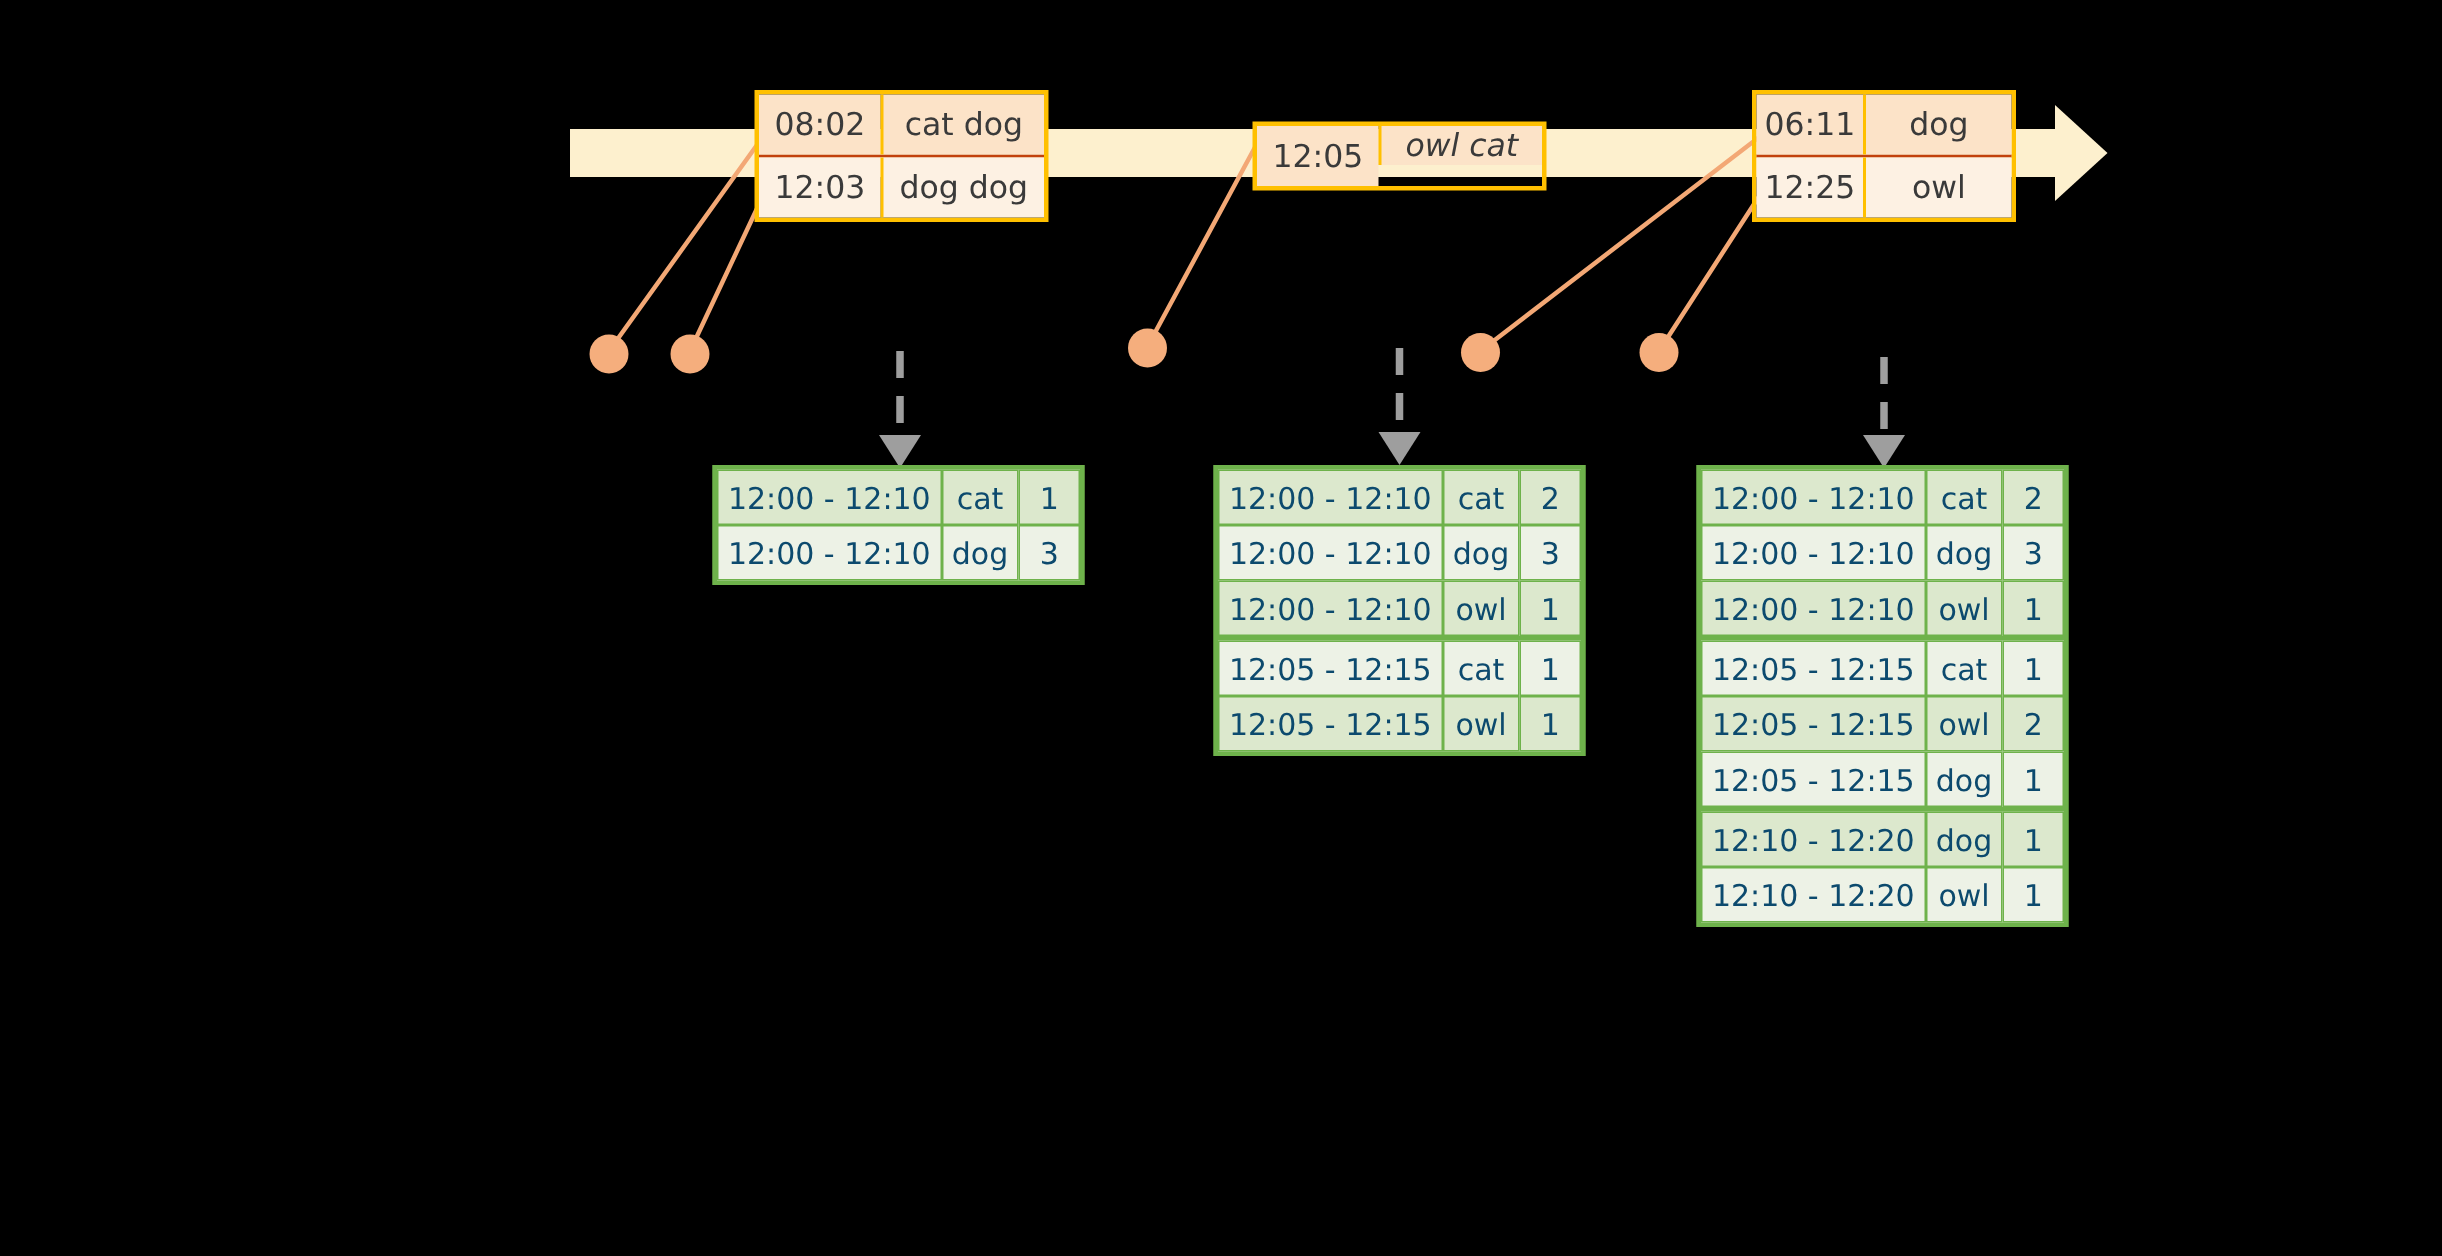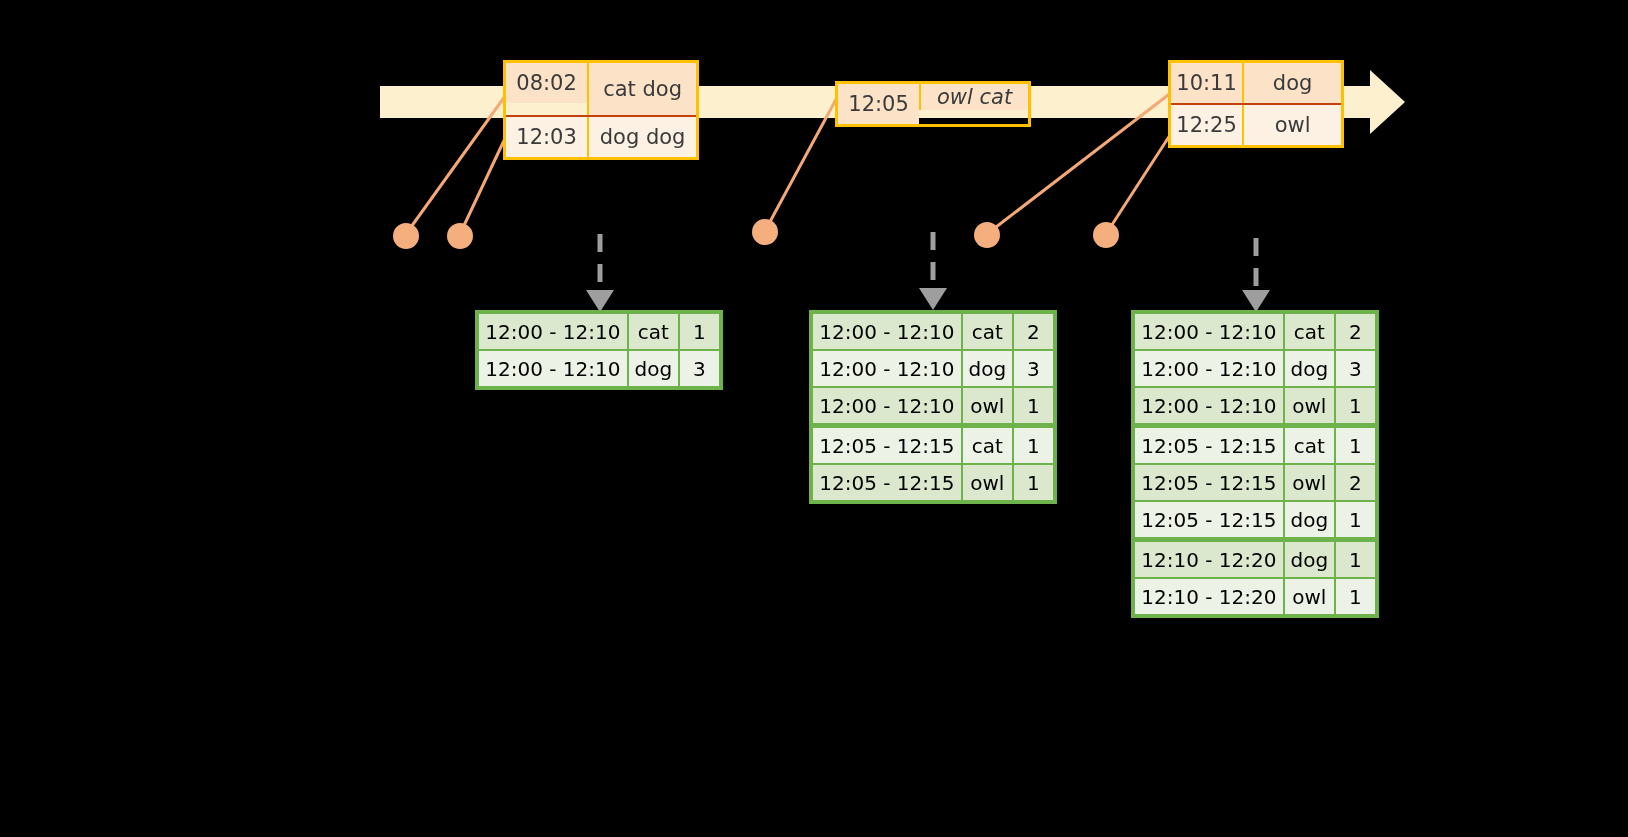--- a/index.html
+++ b/index.html
@@ -17,21 +17,21 @@
       display:flex;align-items:center;justify-content:center;
       font-size:21px;color:#3a3a3a;white-space:nowrap;line-height:1;}
   .evt-words{border-left:2px solid #FFC000;}
   .shade-a .evt-time,.shade-a .evt-words{background:#FCE3C8;}
   .shade-b .evt-time,.shade-b .evt-words{background:#FDF1E3;}
 
   
   .gtable{position:absolute;border:3px solid #6EB24B;box-sizing:border-box;background:#6EB24B;}
   .grow{display:flex;}
   .gcell{display:flex;align-items:center;justify-content:center;
-         font-size:20px;color:#000000;white-space:nowrap;line-height:1;
+         font-size:20px;color:#0c4a6e;white-space:nowrap;line-height:1;
          box-sizing:border-box;border:1px solid #6EB24B;}
   .grow.band-a .gcell{background:#DCE8CD;}
   .grow.band-b .gcell{background:#EDF2E6;}
   .grow.sep{border-top:3px solid #6EB24B;}
   .c-win{justify-content:center;}
   .c-key{justify-content:center;text-align:center;}
   .c-cnt{justify-content:center;}
 </style>
 </head>
 <body>
@@ -69,38 +69,38 @@
     <g fill="#9E9E9E">
       <polygon points="586,290 614,290 600,312"></polygon>
       <polygon points="919,288 947,288 933,310"></polygon>
       <polygon points="1242,290 1270,290 1256,312"></polygon>
     </g>
   </svg>
 
   <div class="evt-group" style="left:503px;top:60px;width:196px;">
     <div class="evt-row shade-a">
       <div class="evt-time" style="width:82px;height:40px;">08:02</div>
-      <div class="evt-words" style="width:108px;height:52px;">cat dog</div>
+      <div class="evt-words" style="width:108px;height:40px;">cat dog</div>
     </div>
     <div class="evt-row shade-b">
       <div class="evt-time" style="width:82px;height:40px;">12:03</div>
       <div class="evt-words" style="width:108px;height:40px;">dog dog</div>
     </div>
   </div>
 
   <div class="evt-group" style="left:835px;top:81px;width:196px;">
     <div class="evt-row shade-a">
       <div class="evt-time" style="width:82px;height:40px;">12:05</div>
       <div class="evt-words" style="width:108px;height:26px;font-style:italic;">owl cat</div>
     </div>
   </div>
 
   <div class="evt-group" style="left:1168px;top:60px;width:176px;">
     <div class="evt-row shade-a">
-      <div class="evt-time" style="width:72px;height:40px;">10:11</div>
+      <div class="evt-time" style="width:72px;height:40px;">06:11</div>
       <div class="evt-words" style="width:98px;height:40px;">dog</div>
     </div>
     <div class="evt-row shade-b">
       <div class="evt-time" style="width:72px;height:40px;">12:25</div>
       <div class="evt-words" style="width:98px;height:40px;">owl</div>
     </div>
   </div>
 
   <div class="gtable" style="left:475px;top:310px;width:248px;">
       <div class="grow band-a">

